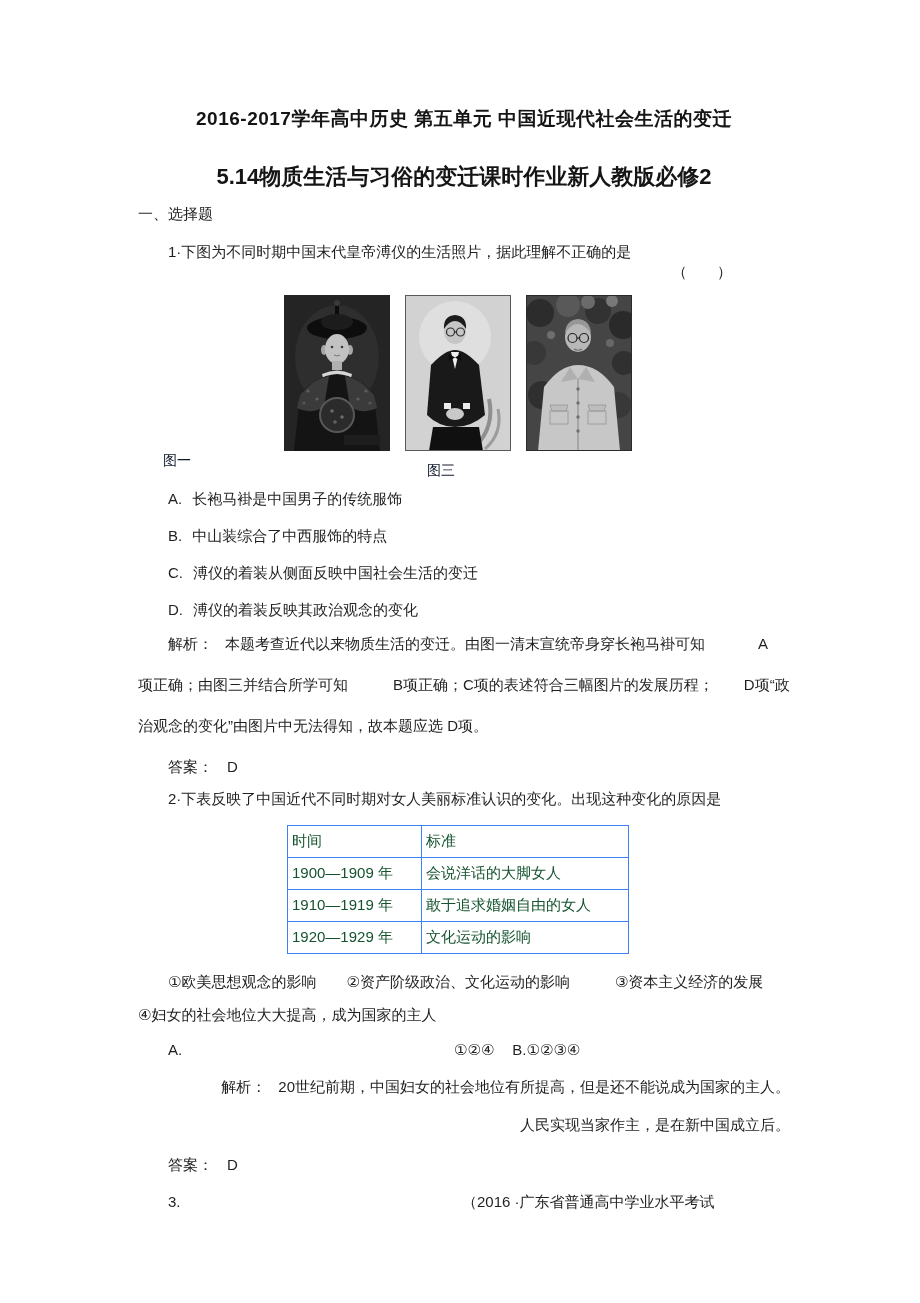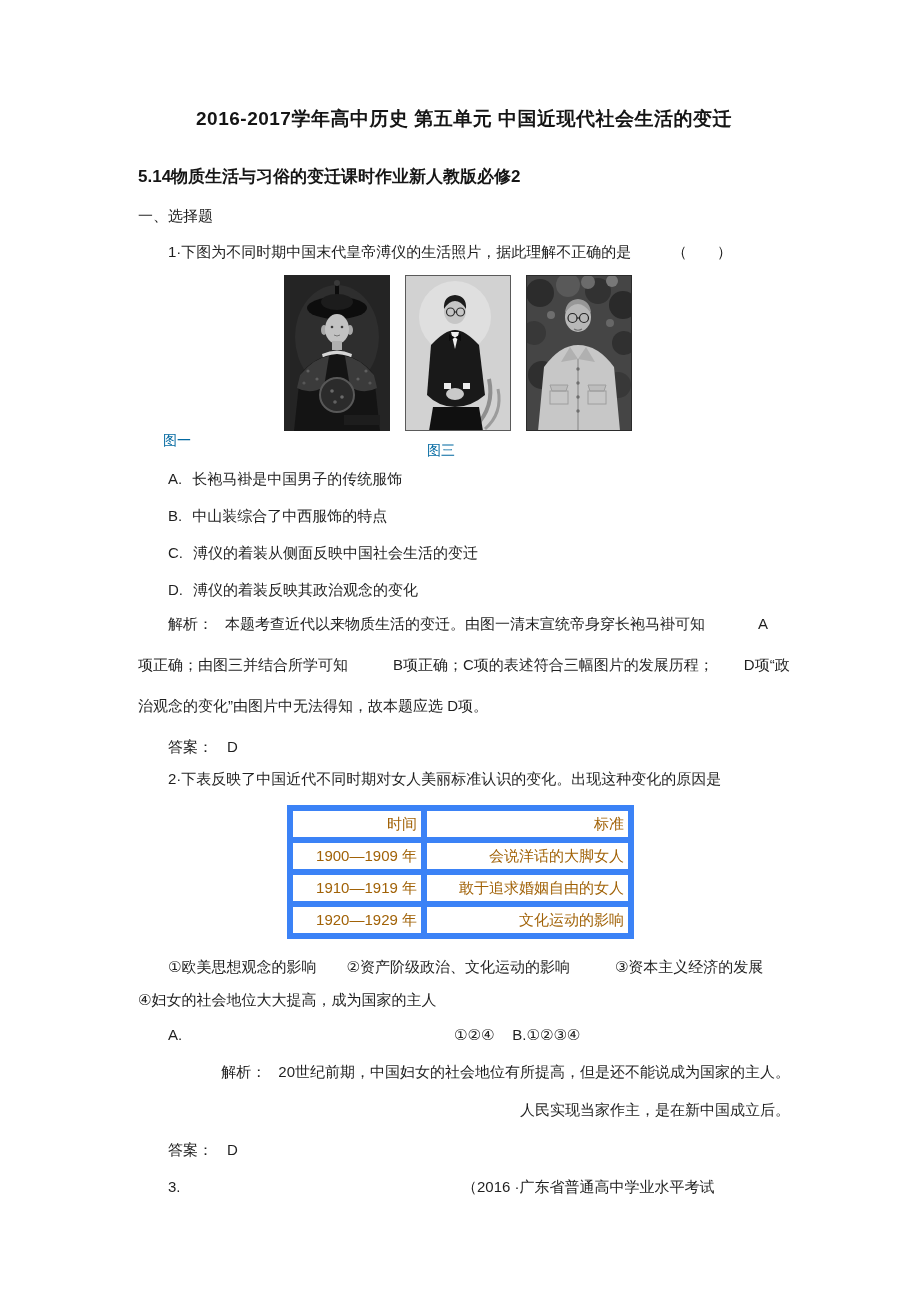--- a/index.html
+++ b/index.html
@@ -13,50 +13,50 @@
     font-family:"Liberation Sans","DejaVu Sans",sans-serif;
     font-size:15px;
     padding:106px 130px 0 138px;
     overflow:hidden;
   }
   .doc-title {
     text-align:center; font-weight:bold; font-size:19px;
     line-height:26px; letter-spacing:0.5px; color:#151515;
   }
   .doc-subtitle {
-    text-align:left; font-weight:bold; font-size:17px;
+    text-align:center; font-weight:bold; font-size:22px;
     line-height:26px; margin-top:32px; color:#151515;
   }
-  .section-heading { margin-top:16px; line-height:20px; }
-  .stem-row { display:flex; margin-top:16px; line-height:20px; padding-left:30px; }
+  .section-heading { margin-top:16px; line-height:20px;font-family:Liberation Mono, monospace; }
+  .stem-row { display:flex; margin-top:16px; line-height:20px; padding-left:30px;flex-direction:column; }
   .brackets { margin-left:auto; margin-right:58px; white-space:pre; }
   .photos-row { display:flex; margin-top:13px; margin-left:146px; }
   .photo { width:106px; height:156px; display:block; }
   .photo + .photo { margin-left:15px; }
-  .captions-row { position:relative; height:20px; margin-top:1px; font-size:14px; color:#0369a1; }
+  .captions-row { position:relative; height:20px; margin-top:1px; font-size:14px; color:#0f172a; }
   .cap-fig1 { position:absolute; left:25px; top:0; }
   .cap-fig3 { position:absolute; left:289px; top:10px; }
   .option-line { padding-left:30px; line-height:20px; margin-top:17px; }
   .option-line .opt-label { margin-right:10px; }
   .analysis { margin-top:3px; }
   .analysis .a-line { line-height:41px; }
   .a-line.indent { padding-left:30px; }
   .a-line.flex { display:flex; }
   .a-line .line-end { margin-left:auto; margin-right:22px; }
   .a-label { margin-right:12px; }
   .answer-line { line-height:41px; padding-left:30px; }
   .answer-line .answer-value { margin-left:14px; }
   .q2-stem { margin-top:2px; line-height:20px; padding-left:30px; }
   table.std-table {
     border-collapse:collapse; margin-top:16px; margin-left:149px;
     table-layout:fixed; width:341px;
   }
   table.std-table td {
-    border:6px solid #3b82f6; height:32px; text-align:right;
-    font-size:15px; padding:0 4px; color:#a16207;
+    border:1px solid #3b82f6; height:32px; text-align:left;
+    font-size:15px; padding:0 4px; color:#14532d;
   }
   td.col-time { width:134px; }
   td.col-std  { width:207px; }
   .items-line1 { margin-top:18px; padding-left:30px; line-height:20px; }
   .items-line2 { margin-top:13px; line-height:20px; }
   .opt-row { display:flex; padding-left:30px; line-height:20px; }
   .opt-row.first { margin-top:15px; }
   .opt-row.second { margin-top:18px; }
   .opt-col1 { width:286px; }
   .opt-b { margin-left:18px; }

